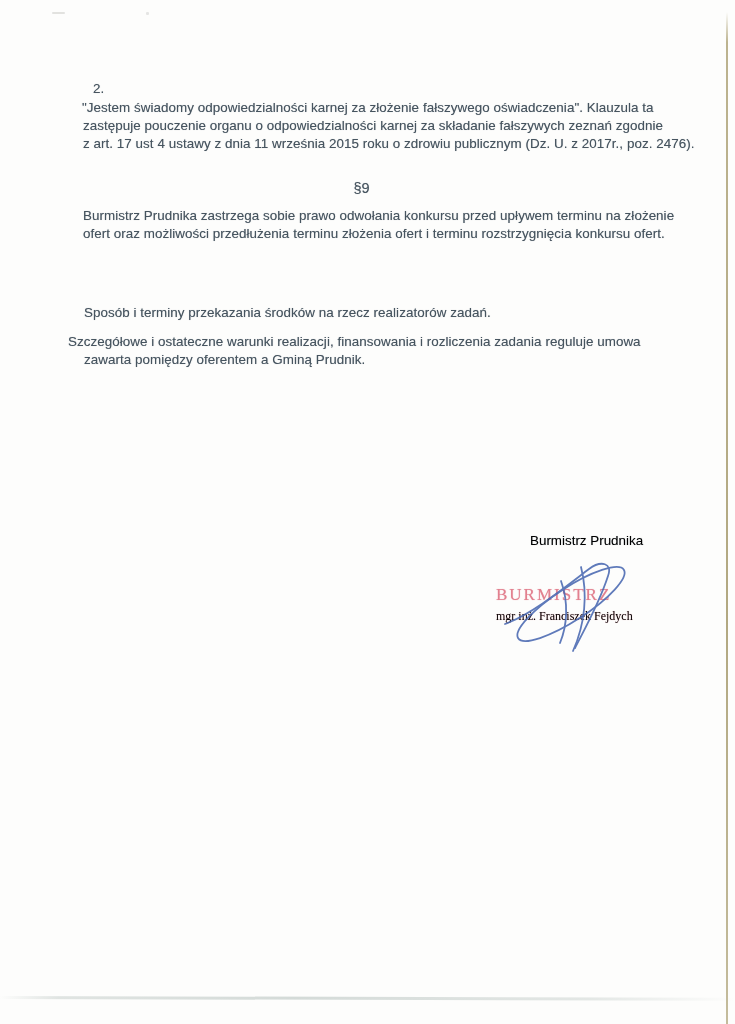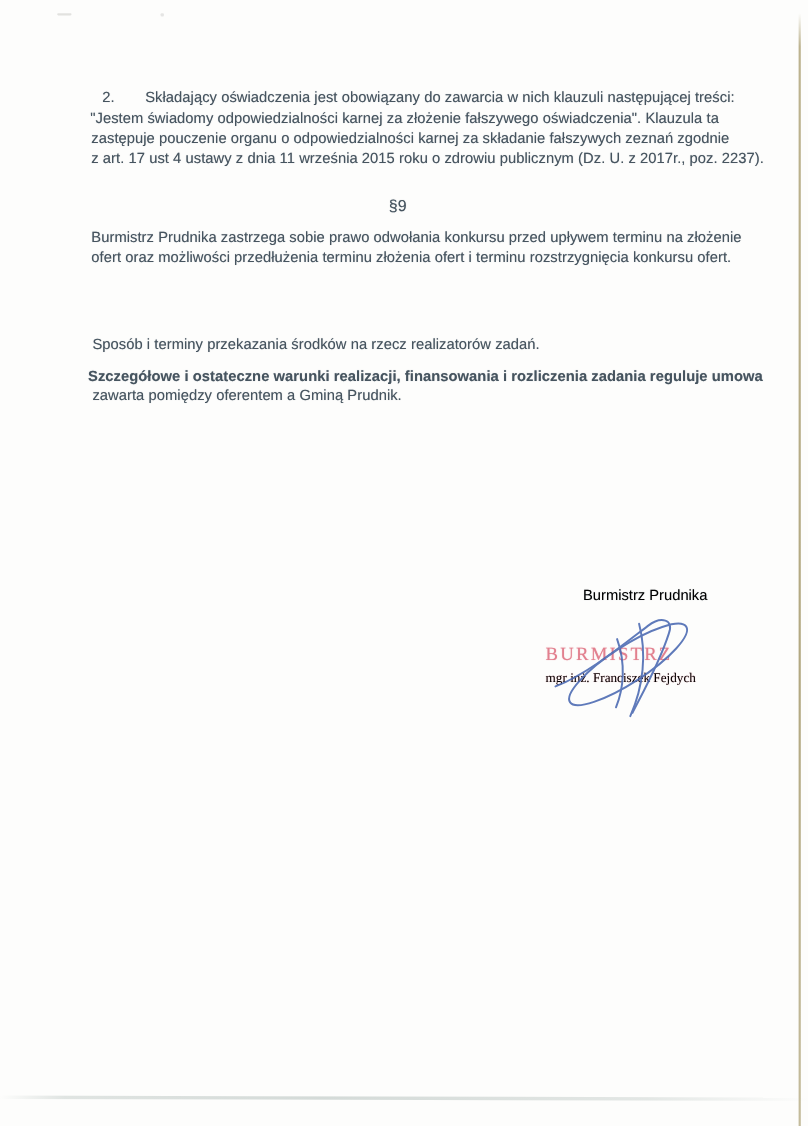--- a/index.html
+++ b/index.html
@@ -116,31 +116,30 @@
 <body>
 
 <div class="page">
 
   <div class="speck s1"></div>
   <div class="speck s2"></div>
   <div class="edge-line-right"></div>
   <div class="edge-shadow-bottom"></div>
 
   <span class="t" style="left:93px; top:80px;">2.</span>
-  <span class="t" style="left:132px; top:80px;">Składający oświadczenia jest obowiązany do zawarcia w nich klauzuli następującej treści:</span>
   <span class="t" style="left:82px; top:99px;">"Jestem świadomy odpowiedzialności karnej za złożenie fałszywego oświadczenia". Klauzula ta</span>
   <span class="t" style="left:83px; top:117px;">zastępuje pouczenie organu o odpowiedzialności karnej za składanie fałszywych zeznań zgodnie</span>
-  <span class="t" style="left:83px; top:135px;">z art. 17 ust 4 ustawy z dnia 11 września 2015 roku o zdrowiu publicznym (Dz. U. z 2017r., poz. 2237).</span>
+  <span class="t" style="left:83px; top:135px;">z art. 17 ust 4 ustawy z dnia 11 września 2015 roku o zdrowiu publicznym (Dz. U. z 2017r., poz. 2476).</span>
 
   <div class="heading" style="top:179px;">§9</div>
   <span class="t" style="left:83px; top:207px;text-align:center;">Burmistrz Prudnika zastrzega sobie prawo odwołania konkursu przed upływem terminu na złożenie</span>
   <span class="t" style="left:83px; top:225px;">ofert oraz możliwości przedłużenia terminu złożenia ofert i terminu rozstrzygnięcia konkursu ofert.</span>
 
   <span class="t" style="left:84px; top:304px;">Sposób i terminy przekazania środków na rzecz realizatorów zadań.</span>
-  <span class="t" style="left:80px; top:333px;font-weight:bold;">Szczegółowe i ostateczne warunki realizacji, finansowania i rozliczenia zadania reguluje umowa</span>
+  <span class="t" style="left:68px; top:333px;">Szczegółowe i ostateczne warunki realizacji, finansowania i rozliczenia zadania reguluje umowa</span>
   <span class="t" style="left:84px; top:351px;">zawarta pomiędzy oferentem a Gminą Prudnik.</span>
 
   <div class="sig-title">Burmistrz Prudnika</div>
 
   <div class="stamp">
     <div class="stamp-role">BURMISTRZ</div>
     <div class="stamp-name">mgr inż. Franciszek Fejdych</div>
   </div>
 
   <svg class="sig-svg" viewBox="0 0 170 108">

